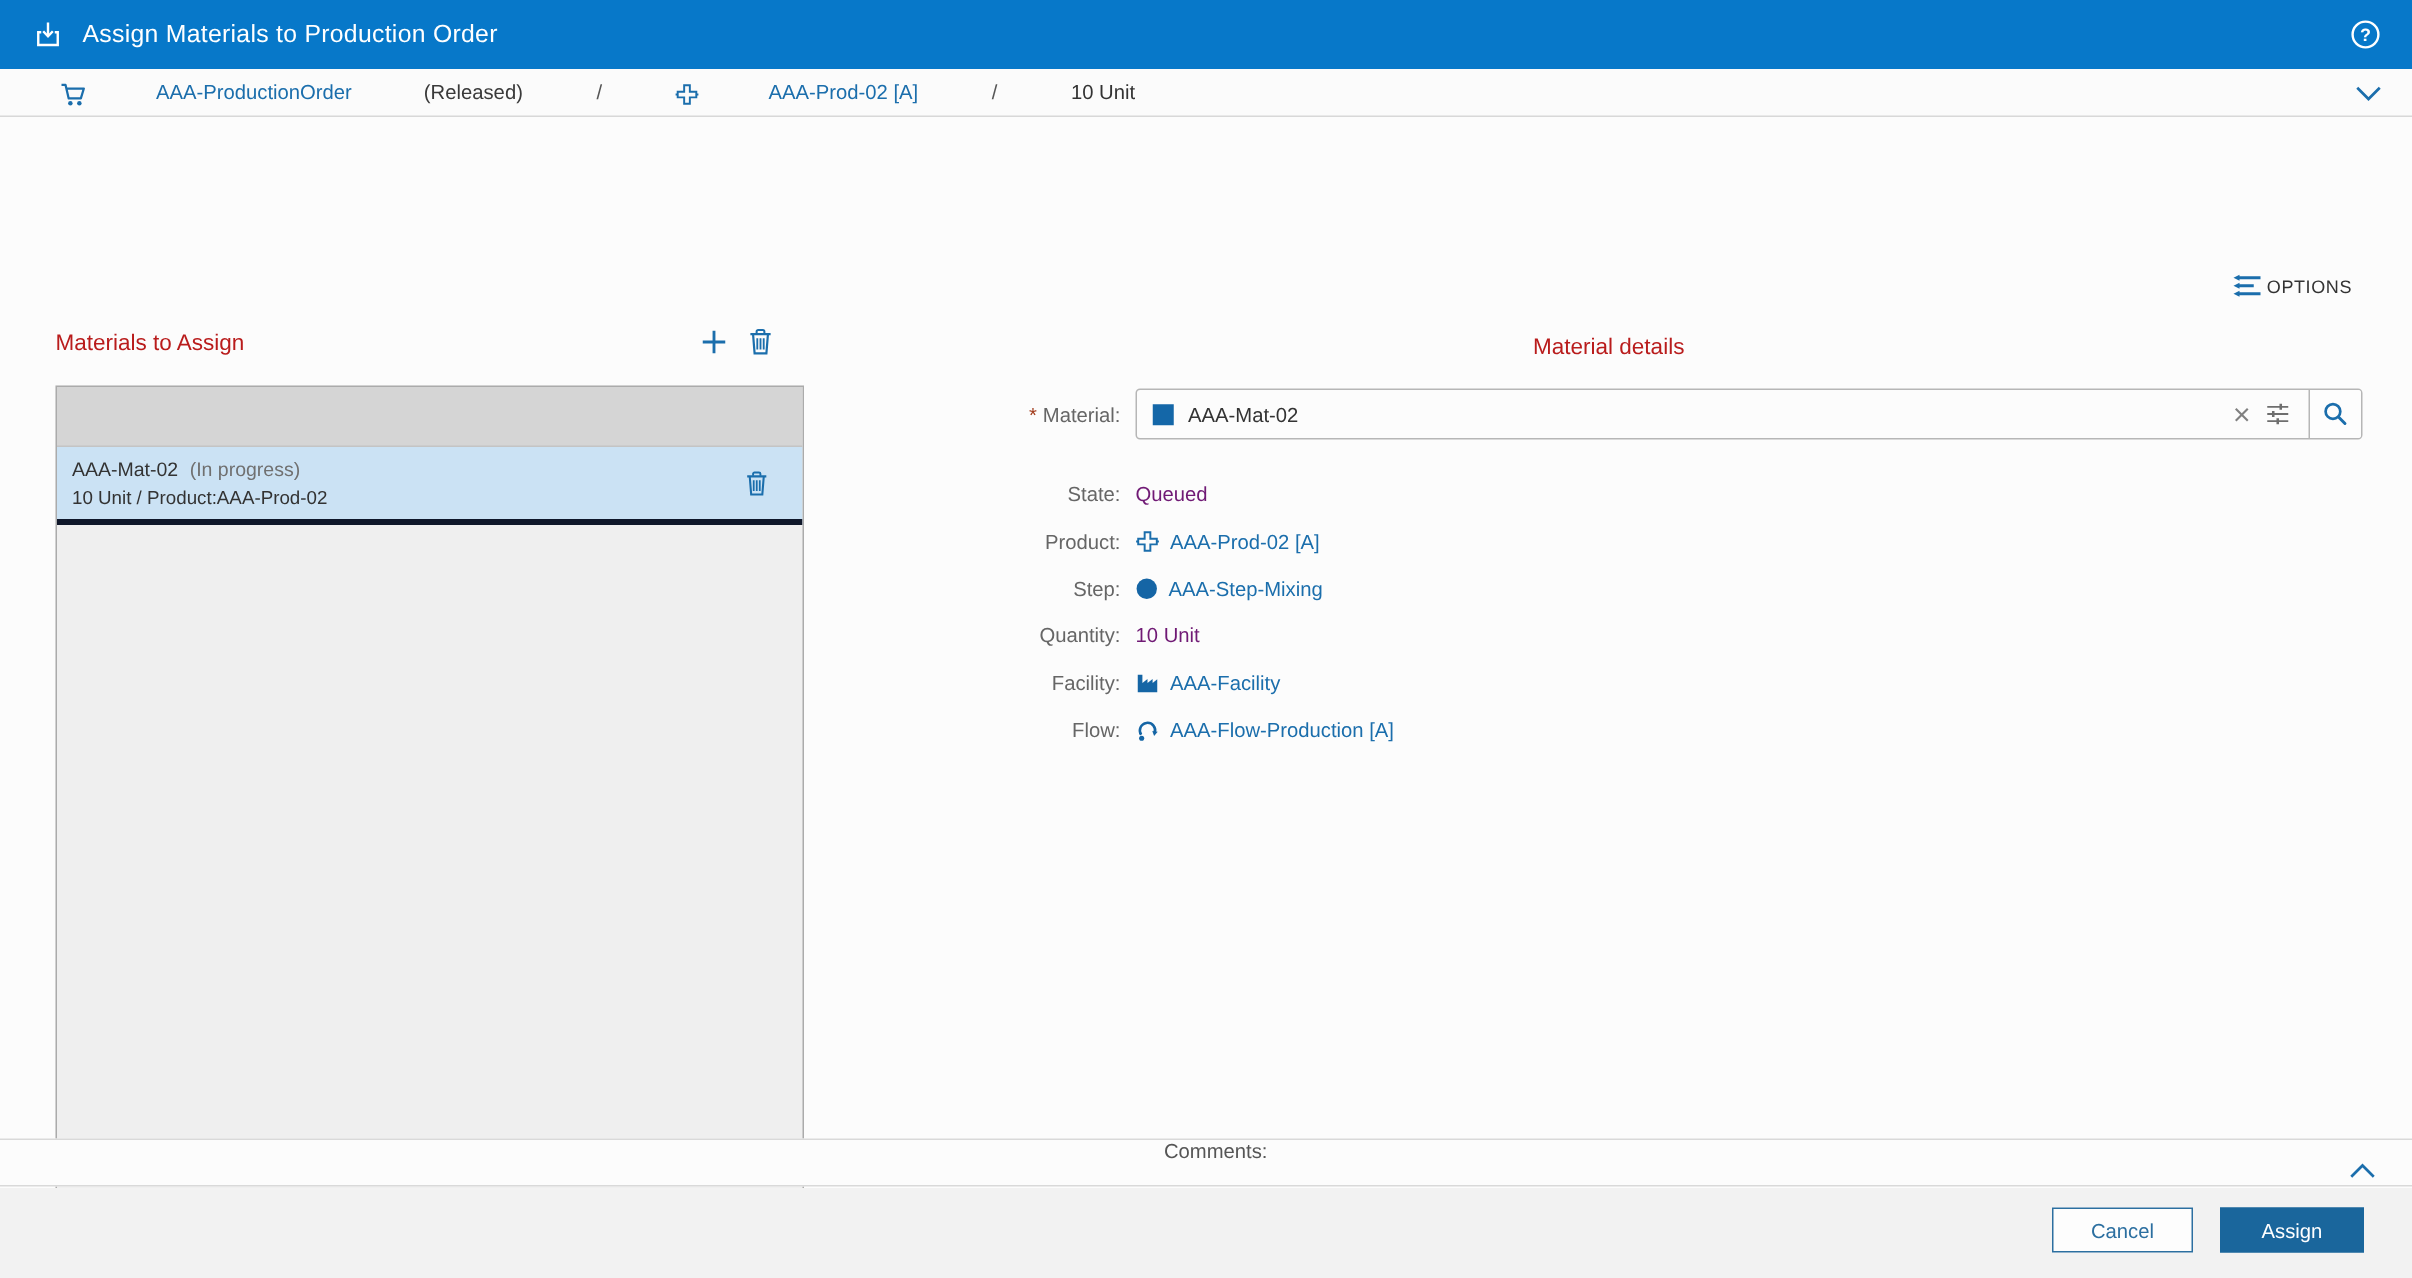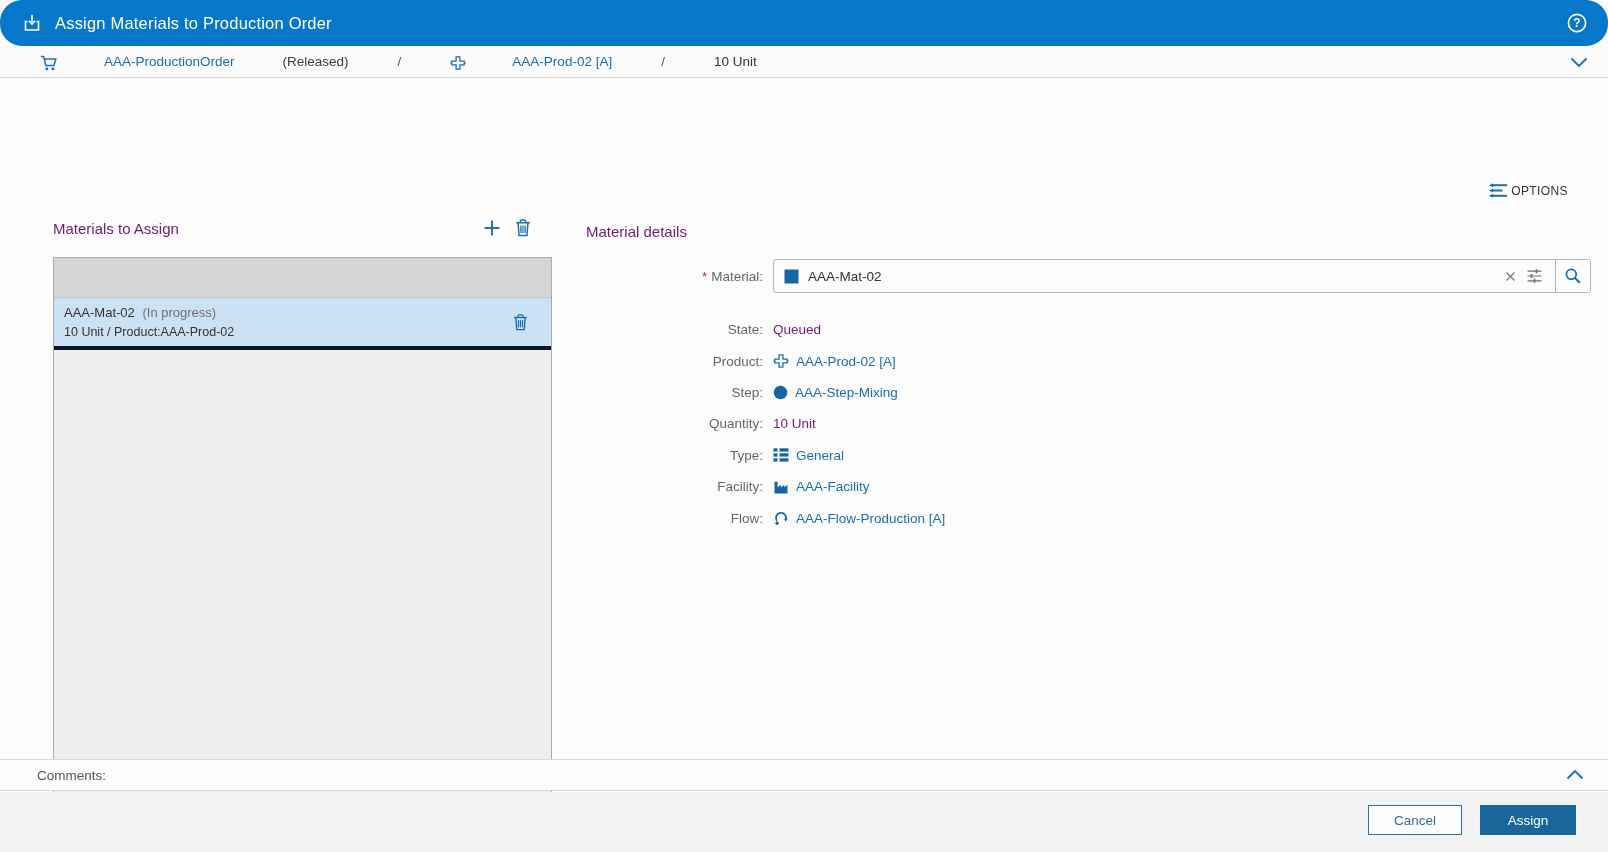--- a/index.html
+++ b/index.html
@@ -2,47 +2,47 @@
 <html style="--c-accent: #0778C9; --c-link: #1B6EAC; --c-icon-blue: #1565A5; --c-selected-row: #CBE2F4; --c-list-header: #D5D5D5; --c-list-bg: #EFEFEF; --c-border: #ABABAB; --c-footer-bg: #F2F2F2; --c-primary-button: #1A669C; --c-label: #666666; --c-required: #A33E1F;"><head>
 <meta charset="utf-8">
 <style>
   * { margin:0; padding:0; box-sizing:border-box; }
   html,body { width:1608px; height:852px; overflow:hidden;
     font-family:"Liberation Sans", sans-serif; background:#FCFCFC; color:#333; }
 
   
   .titlebar { position:absolute; top:0; left:0; right:0; height:46px;
     background:var(--c-accent,#0778C9); display:flex; align-items:center;
-    padding:0 20px 0 22px; color:#fff;border-radius:22px; }
+    padding:0 20px 0 22px; color:#fff; }
   .titlebar .app-icon { display:inline-flex; margin-right:13px; }
   .titlebar h1 { font-size:16.5px; font-weight:400; letter-spacing:.2px; }
   .help-btn { margin-left:auto; display:inline-flex; cursor:pointer; }
 
   
   .crumbbar { position:absolute; top:46px; left:0; right:0; height:32px;
     background:#FBFBFB; border-bottom:1px solid #D8D8D8;
     display:flex; align-items:center; padding:0 20px 0 40px; font-size:13.5px;gap:40px; }
   .crumbbar .sep { color:#555; margin:0 9px; }
   .crumb-link { color:var(--c-link,#1B6EAC); text-decoration:none; cursor:pointer; }
   .crumb-state { color:#3A3A3A; margin-left:8px; }
   .crumb-plain { color:#333; }
   .crumb-ico { display:inline-flex; margin-right:6px; position:relative; top:1px; }
   .crumb-collapse { margin-left:auto; display:inline-flex; cursor:pointer; }
 
   
-  .content { position:absolute; top:79px; left:16px; right:0; height:680px; background:#FCFCFC; }
+  .content { position:absolute; top:79px; left:0; right:0; height:680px; background:#FCFCFC; }
 
   .options-btn { position:absolute; top:103px; right:40px; display:flex;
     align-items:center; gap:3px; cursor:pointer; }
   .options-btn .lbl { font-size:12px; color:#333; letter-spacing:.4px; }
 
   
   .left-panel { position:absolute; left:37px; top:136px; width:499px; }
   .panel-head { display:flex; align-items:center; height:26px; }
-  .panel-title { font-size:15px; color:#701a75; }
+  .panel-title { font-size:15px; color:#b91c1c;text-align:center; }
   .panel-head .tools { margin-left:auto; display:flex; align-items:center; gap:14px;
     padding-right:21px; }
   .tool-ico { display:inline-flex; cursor:pointer; }
   .mat-list { margin-top:16px; height:557px; border:1px solid var(--c-border,#ABABAB);
     background:var(--c-list-bg,#EFEFEF); overflow:hidden; }
   .mat-list-header { height:40px; background:var(--c-list-header,#D5D5D5);
     border-bottom:1px solid #C4C4C4; }
   .mat-item { min-height:44px; background:var(--c-selected-row,#CBE2F4);
     border-bottom:4px solid #0f172a; display:flex; align-items:center;
     padding:5px 14px 5px 10px; cursor:pointer; }
@@ -73,21 +73,21 @@
   .detail-rows { margin-top:10px; }
   .detail-row { height:31.4px; display:flex; align-items:center; }
   .dval { display:flex; align-items:center; gap:7px; font-size:13.5px; }
   .dval .ico { display:inline-flex; }
   .dval .plain { color:#701a75; }
   .dval .link { color:var(--c-link,#1B6EAC); cursor:pointer; }
 
   
   .comments-bar { position:absolute; top:759px; left:0; right:0; height:32px;
     background:#FCFCFC; border-top:1px solid #D9D9D9; border-bottom:1px solid #D9D9D9;
-    display:flex; align-items:center; padding:0 24px 0 37px; }
+    display:flex; align-items:center; padding:0 24px 0 37px;flex-direction:column; }
   .comments-bar .lbl { font-size:13.5px; color:#555; }
   .comments-collapse { margin-left:auto; display:inline-flex; cursor:pointer; }
 
   
   .footer { position:absolute; top:792px; left:0; right:0; bottom:0;
     background:var(--c-footer-bg,#F2F2F2); display:flex; justify-content:flex-end;
     align-items:flex-start; gap:18px; padding:13px 32px 0 0; }
   .btn { height:30px; border-radius:0; font-size:13.5px;
     font-family:"Liberation Sans", sans-serif; cursor:pointer; }
   .btn-secondary { width:94px; background:#FDFDFD; border:1px solid #2C6FA0; color:#2C6FA0; }
@@ -283,36 +283,20 @@
         </span>
       </div>
 
       <div class="detail-row">
         <span class="flabel">Quantity:</span>
         <span class="dval">
             <span class="plain">10 Unit</span>
           </span>
       </div>
 
-      <div class="detail-row">
-        <span class="flabel">Type:</span>
-        <span class="dval">
-          <span class="ico">
-            <svg width="16" height="16" viewBox="0 0 16 16">
-              <rect x="0.5" y="1.3" width="4" height="3.3" fill="#1565A5"></rect>
-                <rect x="6.5" y="1.3" width="9" height="3.3" fill="#1565A5"></rect>
-              <rect x="0.5" y="6.3" width="4" height="3.3" fill="#1565A5"></rect>
-                <rect x="6.5" y="6.3" width="9" height="3.3" fill="#1565A5"></rect>
-              <rect x="0.5" y="11.3" width="4" height="3.3" fill="#1565A5"></rect>
-                <rect x="6.5" y="11.3" width="9" height="3.3" fill="#1565A5"></rect>
-            </svg>
-          </span>
-          <a class="link">General</a>
-        </span>
-      </div>
 
       <div class="detail-row">
         <span class="flabel">Facility:</span>
         <span class="dval">
           <span class="ico">
             <svg width="16" height="16" viewBox="0 0 16 16">
               <path d="M1.5 14.5 V2.8 H4.6 V8.3 L8 5.7 V8.3 L11.4 5.7 V8.3 L14.5 5.9 V14.5 Z" fill="#1565A5"></path>
             </svg>
           </span>
           <a class="link">AAA-Facility</a>

